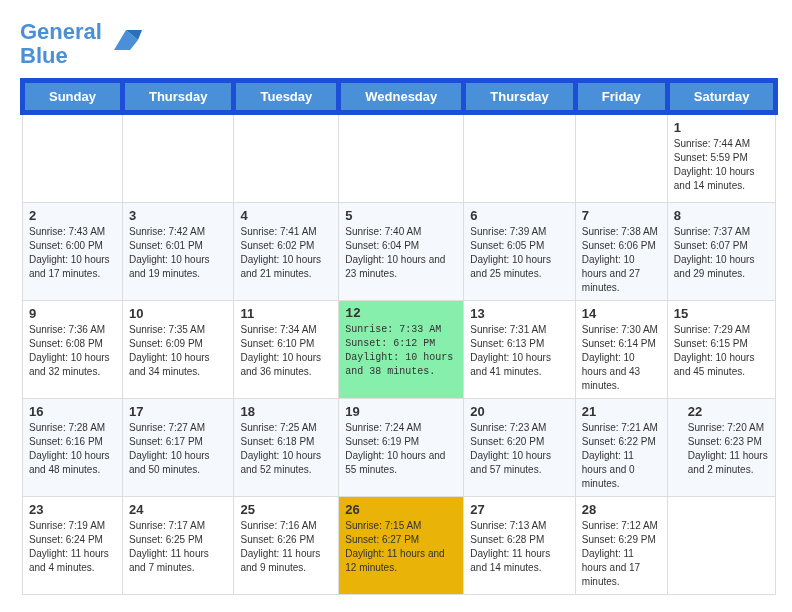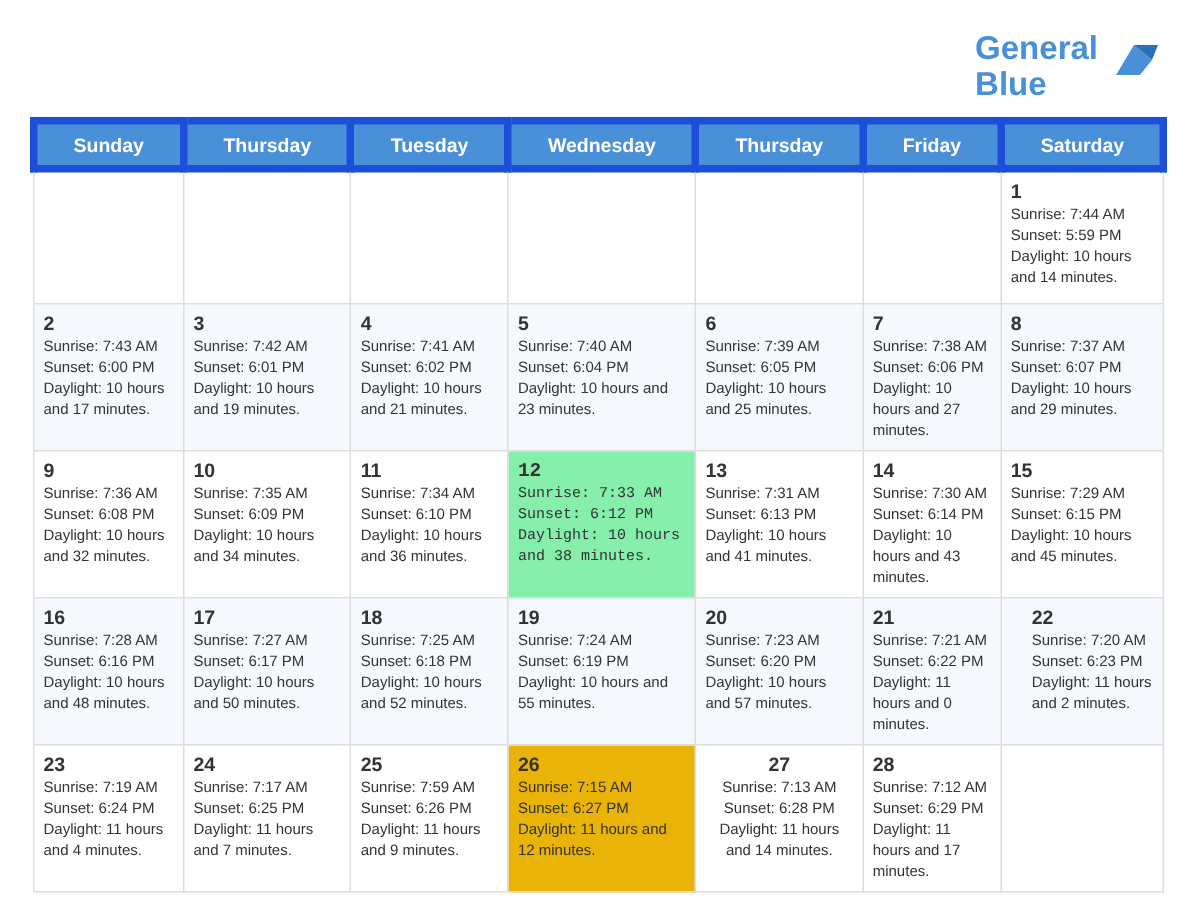--- a/index.html
+++ b/index.html
@@ -5,21 +5,21 @@
     * { box-sizing: border-box; margin: 0; padding: 0; }
     body {
       font-family: Arial, sans-serif;
       background: #fff;
       width: 792px;
       min-height: 612px;
       padding: 20px;
     }
     .header {
       display: flex;
-      justify-content: flex-end;
+      justify-content: flex-start;
       align-items: flex-start;
       margin-bottom: 10px;
     }
     .logo {
       display: flex;
       align-items: center;
     }
     .logo-text {
       font-size: 22px;
       font-weight: bold;
@@ -272,31 +272,31 @@
 Daylight: 11 hours and 4 minutes.</div>
         </td>
         <td style="background: rgb(255, 255, 255);">
           <span class="day-num">24</span>
           <div class="day-info">Sunrise: 7:17 AM
 Sunset: 6:25 PM
 Daylight: 11 hours and 7 minutes.</div>
         </td>
         <td style="background: rgb(255, 255, 255);">
           <span class="day-num">25</span>
-          <div class="day-info">Sunrise: 7:59 AM
+          <div class="day-info">Sunrise: 7:16 AM
 Sunset: 6:26 PM
 Daylight: 11 hours and 9 minutes.</div>
         </td>
         <td style="background: #eab308;">
           <span class="day-num">26</span>
           <div class="day-info">Sunrise: 7:15 AM
 Sunset: 6:27 PM
 Daylight: 11 hours and 12 minutes.</div>
         </td>
-        <td style="background: rgb(255, 255, 255); text-align: center;">
+        <td style="background: rgb(255, 255, 255);">
           <span class="day-num">27</span>
           <div class="day-info">Sunrise: 7:13 AM
 Sunset: 6:28 PM
 Daylight: 11 hours and 14 minutes.</div>
         </td>
         <td style="background: rgb(255, 255, 255);">
           <span class="day-num">28</span>
           <div class="day-info">Sunrise: 7:12 AM
 Sunset: 6:29 PM
 Daylight: 11 hours and 17 minutes.</div>

